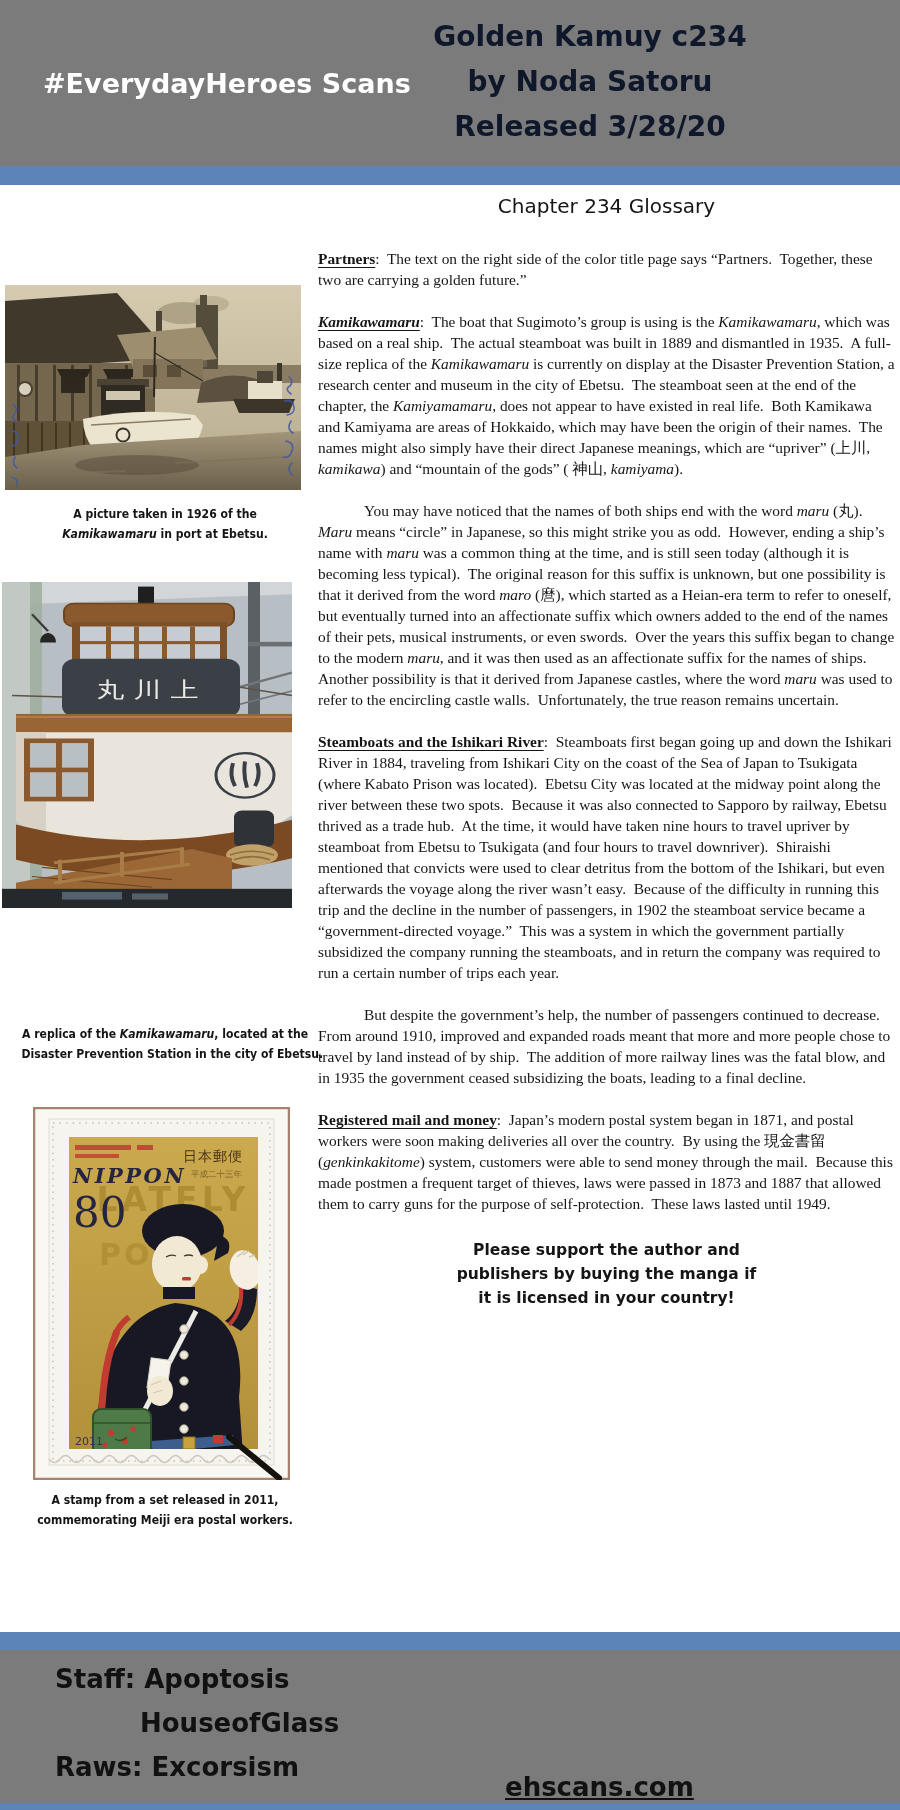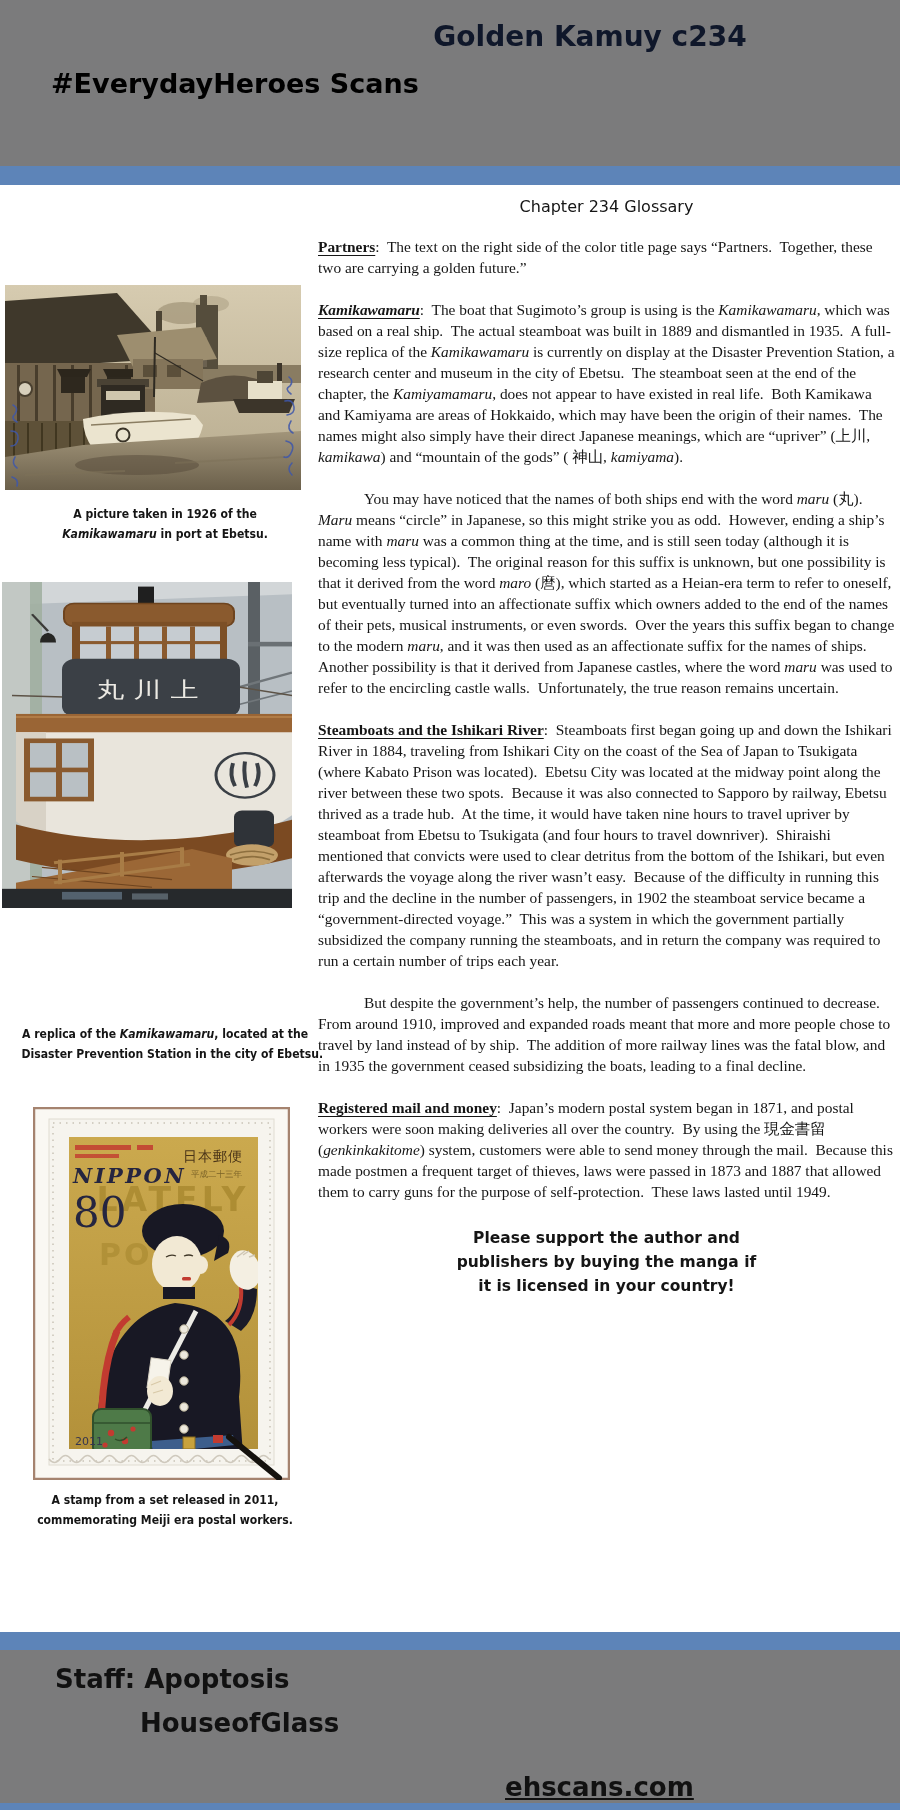--- a/index.html
+++ b/index.html
@@ -6,21 +6,21 @@
   .page{position:relative;width:900px;height:1810px;background:#ffffff;overflow:hidden;
         font-family:"DejaVu Sans",sans-serif;color:#151515;}
   
   .band-gray{position:absolute;left:0;width:900px;background:#7b7b7c;}
   .band-blue{position:absolute;left:0;width:900px;background:#5d84b8;}
   .hdr{top:0;height:166px;}
   .bar-top{top:166px;height:19px;}
   .bar-bottom{top:1632px;height:18px;}
   .ftr{top:1650px;height:153px;}
   .bar-base{top:1803px;height:7px;}
-  .site-name{position:absolute;left:51px;top:68px;font-size:27px;font-weight:600;color:#000000;}
+  .site-name{position:absolute;left:43px;top:68px;font-size:27px;font-weight:600;color:#ffffff;}
   .hdr-title{position:absolute;left:420px;top:14px;width:340px;text-align:center;
              font-size:28px;line-height:45px;font-weight:600;color:#0f172a;}
   .ftr-line{position:absolute;font-size:26px;font-weight:600;color:#111;text-align:right;}
   .ftr-1{left:55px;top:1664px;}
   .ftr-2{left:140px;top:1708px;}
   .ftr-3{left:55px;top:1752px;}
   .ftr-site{left:505px;top:1772px;text-decoration:underline;}
   
   figure{margin:0;padding:0;position:absolute;}
   .ph{display:block;width:100%;height:100%;}
@@ -29,39 +29,41 @@
   .fig3{left:33px;top:1107px;width:257px;height:373px;}
   .caption{position:absolute;left:0;width:330px;text-align:center;font-size:12.5px;
            font-weight:700;line-height:20px;white-space:pre;transform:scaleX(.87);
            transform-origin:165px 0;color:#151515;}
   .cap1{top:504px;}
   .cap2{top:1024px;}
   .cap3{top:1490px;}
   
   .right-col{position:absolute;left:318px;top:196px;width:577px;font-size:15.4px;
              line-height:21px;color:#151515;}
-  .gloss-title{text-align:center;margin:0 0 19px 0;font-size:16px;}
+  .gloss-title{text-align:center;margin:0 0 31px 0;font-size:20px;}
   .para{margin:0 0 21px 0;white-space:pre-wrap;font-family:Liberation Serif, serif;}
   .para.indent{text-indent:46px;}
   .lead{font-weight:700;text-decoration:underline;text-underline-offset:3px;}
   .support{margin-top:24px;text-align:center;font-weight:700;font-size:15.5px;
            line-height:24px;white-space:pre-line;}
   i{font-style:italic;}
   svg text{font-family:"DejaVu Sans",sans-serif;}
   .serif{font-family:"DejaVu Serif",serif;}
 </style>
 </head>
 <body>
 
 <div class="page">
 
   <div class="band-gray hdr">
     <div class="site-name">#EverydayHeroes Scans</div>
     <div class="hdr-title">
       <div>Golden Kamuy c234</div>
+      <div>by Noda Satoru</div>
+      <div>Released 3/28/20</div>
     </div>
   </div>
   <div class="band-blue bar-top"></div>
 
   <figure class="fig1">
     <svg class="ph" viewBox="0 0 296 205" preserveAspectRatio="none">
       <defs>
         <linearGradient id="g1sky" x1="0" y1="0" x2="0" y2="1">
           <stop offset="0" stop-color="#d6cbb0"></stop>
             <stop offset="1" stop-color="#b7ab8e"></stop>
@@ -306,16 +308,17 @@
 
     <p class="support">Please support the author and
 publishers by buying the manga if
 it is licensed in your country!</p>
   </div>
 
   <div class="band-blue bar-bottom"></div>
   <div class="band-gray ftr"></div>
   <div class="ftr-line ftr-1">Staff: Apoptosis</div>
   <div class="ftr-line ftr-2">HouseofGlass</div>
+  <div class="ftr-line ftr-3">Raws: Excorsism</div>
   <div class="ftr-line ftr-site">ehscans.com</div>
   <div class="band-blue bar-base"></div>
 
 </div>
 
 </body></html>

